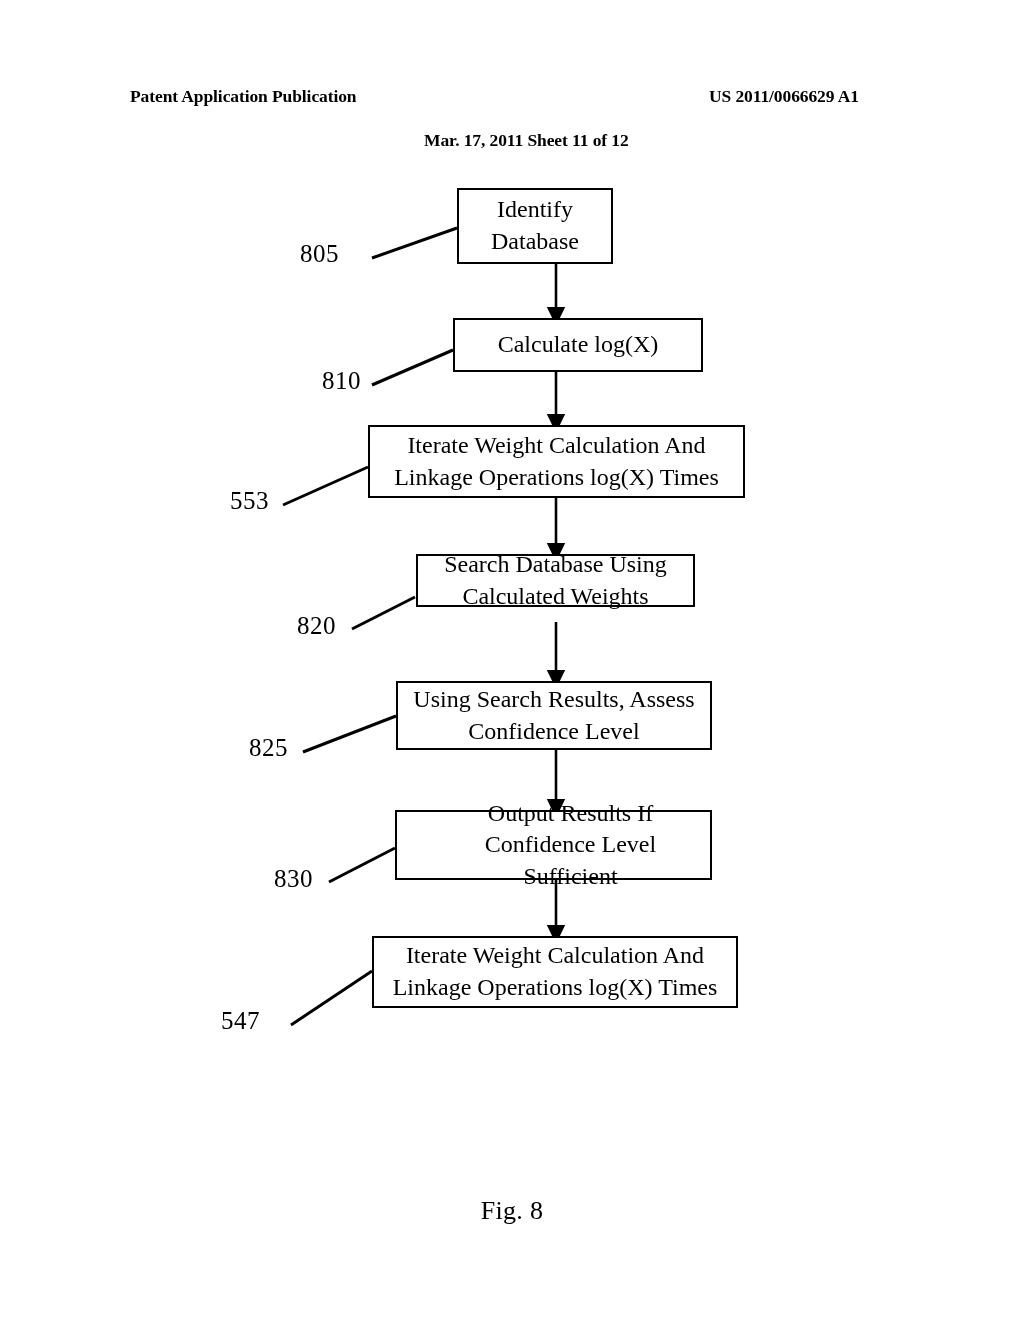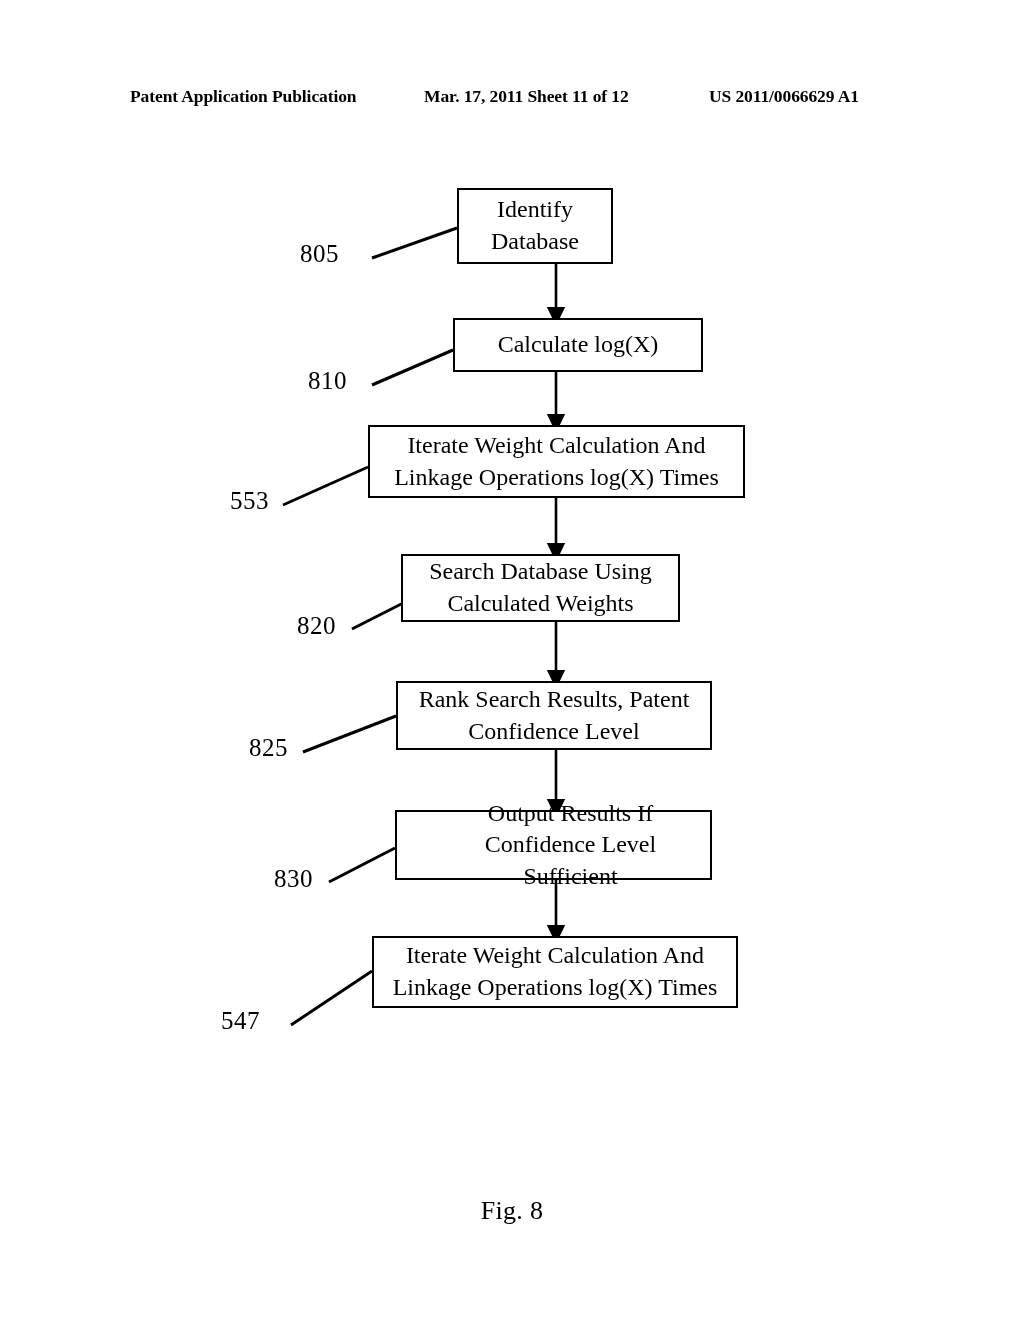--- a/index.html
+++ b/index.html
@@ -26,21 +26,21 @@
   }
   #page-header .hdr {
     position: absolute;
     font-weight: bold;
     font-size: 17.5px;
     letter-spacing: -0.1px;
     white-space: nowrap;
     top: 0;
   }
   #hdr-pub   { left: 130px; }
-  #hdr-date  { left: 424px; }
+  #hdr-date  { left: 424px; margin-top: 44px; }
   #hdr-docid { left: 709px; }
 
   
   #flowchart {
     position: absolute;
     top: 0;
     left: 0;
     width: 1024px;
     height: 1320px;
   }
@@ -120,28 +120,28 @@
         <line x1="329" y1="882" x2="395" y2="848" stroke="#000000" stroke-width="3"></line>
         <line x1="291" y1="1025" x2="372" y2="971" stroke="#000000" stroke-width="3"></line>
       </g>
   </svg>
 
   <div id="box-layer">
       <div class="flow-box" style="left: 457px; top: 188px; width: 156px; height: 76px;">Identify
 Database</div>
       <div class="ref-label" style="left: 300px; top: 240px;">805</div>
       <div class="flow-box" style="left: 453px; top: 318px; width: 250px; height: 54px;">Calculate log(X)</div>
-      <div class="ref-label" style="left: 308px; top: 367px;">810</div>
+      <div class="ref-label" style="left: 322px; top: 367px;">810</div>
       <div class="flow-box" style="left: 368px; top: 425px; width: 377px; height: 73px;">Iterate Weight Calculation And
 Linkage Operations log(X) Times</div>
       <div class="ref-label" style="left: 230px; top: 487px;">553</div>
-      <div class="flow-box" style="left: 401px; top: 554px; width: 279px; height: 68px;">Search Database Using
+      <div class="flow-box" style="left: 416px; top: 554px; width: 279px; height: 53px;">Search Database Using
 Calculated Weights</div>
       <div class="ref-label" style="left: 297px; top: 612px;">820</div>
-      <div class="flow-box" style="left: 396px; top: 681px; width: 316px; height: 69px;">Rank Search Results, Patent
+      <div class="flow-box" style="left: 396px; top: 681px; width: 316px; height: 69px;">Using Search Results, Assess
 Confidence Level</div>
       <div class="ref-label" style="left: 249px; top: 734px;">825</div>
       <div class="flow-box" style="left: 395px; top: 810px; width: 317px; height: 70px; padding-left: 40px;">Output Results If
 Confidence Level Sufficient</div>
       <div class="ref-label" style="left: 274px; top: 865px;">830</div>
       <div class="flow-box" style="left: 372px; top: 936px; width: 366px; height: 72px;">Iterate Weight Calculation And
 Linkage Operations log(X) Times</div>
       <div class="ref-label" style="left: 221px; top: 1007px;">547</div>
     </div>
 

